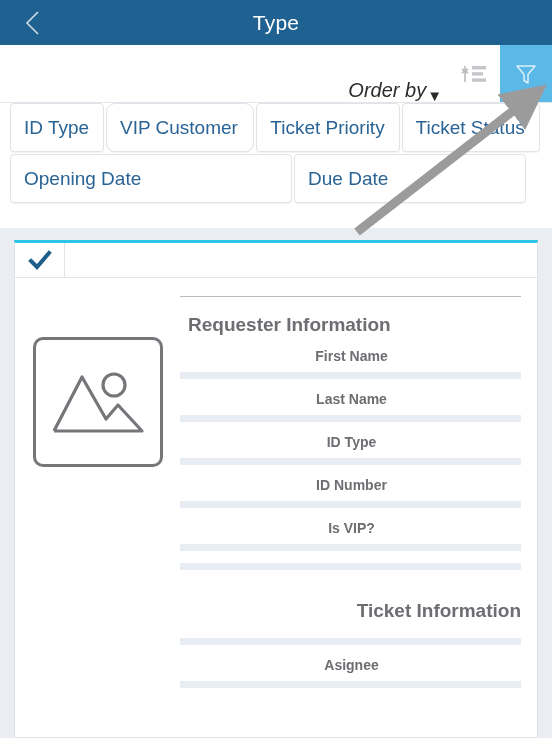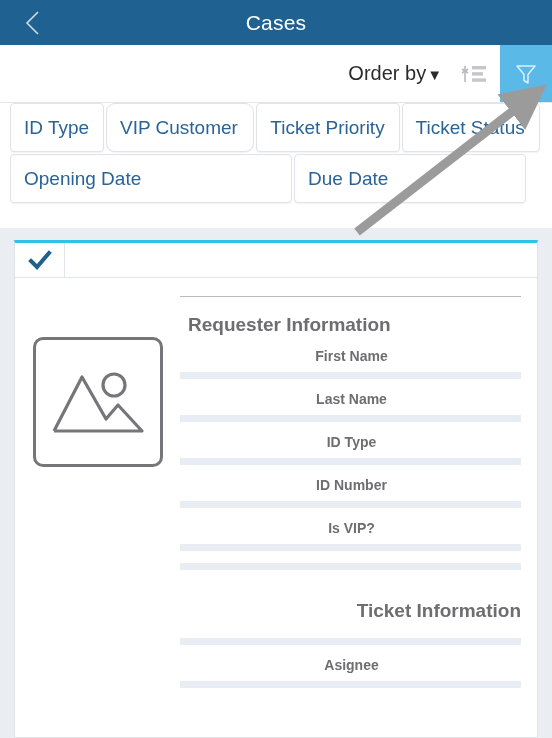--- a/index.html
+++ b/index.html
@@ -54,23 +54,24 @@
     background: #ffffff;
     border-bottom: 1px solid #e3e6ea;
     box-sizing: border-box;
   }
   .order-by {
     position: absolute;
     right: 110px;
     top: 0;
     height: 57px;
     display: flex;
-    align-items: center;
+    align-items: flex-end;
     color: #2b2b2b;
     font-size: 20px;
+    font-style: italic;
   }
   .order-by .caret {
     margin-left: 1px;
     font-size: 15px;
     line-height: 1;
     position: relative;
     top: 1px;
   }
   .sort-icon-btn {
     position: absolute;
@@ -254,21 +255,21 @@
 </style>
 </head>
 <body>
 
 <div class="navbar">
   <div class="back-btn">
     <svg width="18" height="28" viewBox="0 0 18 28">
       <polyline points="14,3 3,14 14,25" fill="none" stroke="#cfdce6" stroke-width="1.6"></polyline>
     </svg>
   </div>
-  <div class="nav-title">Cases</div>
+  <div class="nav-title">Type</div>
 </div>
 
 <div class="toolbar">
   <div class="order-by">
     <span>Order by</span>
     <span class="caret">▼</span>
   </div>
 
   <div class="sort-icon-btn">
     <svg width="28" height="24" viewBox="0 0 28 24">

